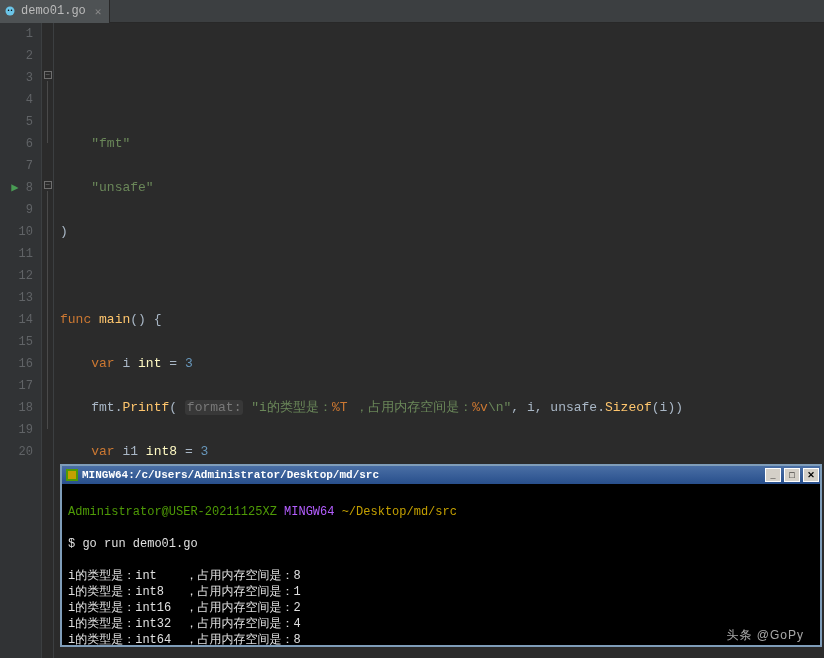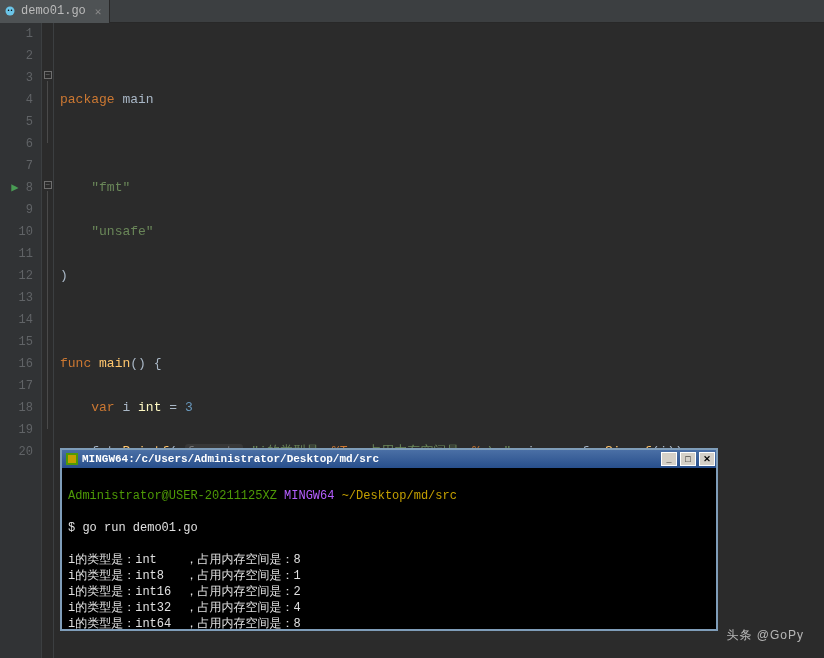--- a/index.html
+++ b/index.html
@@ -77,22 +77,22 @@
   .ident { color:#a9b7c6; }
   .hint { color:#787878; background:#383838; border-radius:3px; padding:0 2px; }
   .pkg { color:#a9b7c6; }
   .fmtc { color:#cc7832; }
   .strf { color:#6a8759; }
   .caret-line { position:absolute; left:0; right:0; height:22px; background:#323232; z-index:-1;}
 
   
   .termwin {
     position:absolute;
-    left:60px; top:448px;
-    width:658px; height:183px;
+    left:60px; top:464px;
+    width:762px; height:183px;
     border:2px solid #7f9db9;
     background:#000;
     font-family:"NSimSun","SimSun","Courier New",monospace;
     font-size:12px;
     color:#c0c0c0;
   }
   .term-title {
     height:18px;
     background:linear-gradient(#4a6fa5,#284f8c);
     color:#fff;
@@ -169,21 +169,20 @@
       <div>20</div>
     </div>
   <div class="code">
     <div class="fold-col">
       <div class="fold" style="top:48px">−</div>
       <div class="fold-line" style="top:58px;height:62px"></div>
       <div class="fold" style="top:158px">−</div>
       <div class="fold-line" style="top:168px;height:238px"></div>
     </div>
     <div class="caret-line" style="top:374px"></div>
-<div><span class="kw">package</span> <span class="ident">main</span></div>
 <div>&nbsp;</div>
 <div>    <span class="str">"</span><span class="str">fmt</span><span class="str">"</span></div>
 <div>    <span class="str">"</span><span class="str">unsafe</span><span class="str">"</span></div>
 <div>)</div>
 <div>&nbsp;</div>
 <div><span class="kw">func</span> <span class="fn">main</span>() {</div>
 <div>    <span class="kw">var</span> <span class="ident">i</span> <span class="typ">int</span> <span>=</span> <span class="num">3</span></div>
 <div>    <span class="pkg">fmt</span>.<span class="fn">Printf</span>( <span class="hint">format:</span> <span class="strf">"i的类型是：</span><span class="fmtc">%T</span><span class="strf"> ，占用内存空间是：</span><span class="fmtc">%v</span><span class="strf">\n"</span>, <span class="ident">i</span>, <span class="pkg">unsafe</span>.<span class="fn">Sizeof</span>(<span class="ident">i</span>))</div>
 <div>    <span class="kw">var</span> <span class="ident">i1</span> <span class="typ">int8</span> <span>=</span> <span class="num">3</span></div>
 <div>    <span class="pkg">fmt</span>.<span class="fn">Printf</span>( <span class="hint">format:</span> <span class="strf">"i的类型是：</span><span class="fmtc">%T</span><span class="strf"> ，占用内存空间是：</span><span class="fmtc">%v</span><span class="strf">\n"</span>, <span class="ident">i1</span>, <span class="pkg">unsafe</span>.<span class="fn">Sizeof</span>(<span class="ident">i1</span>))</div>

